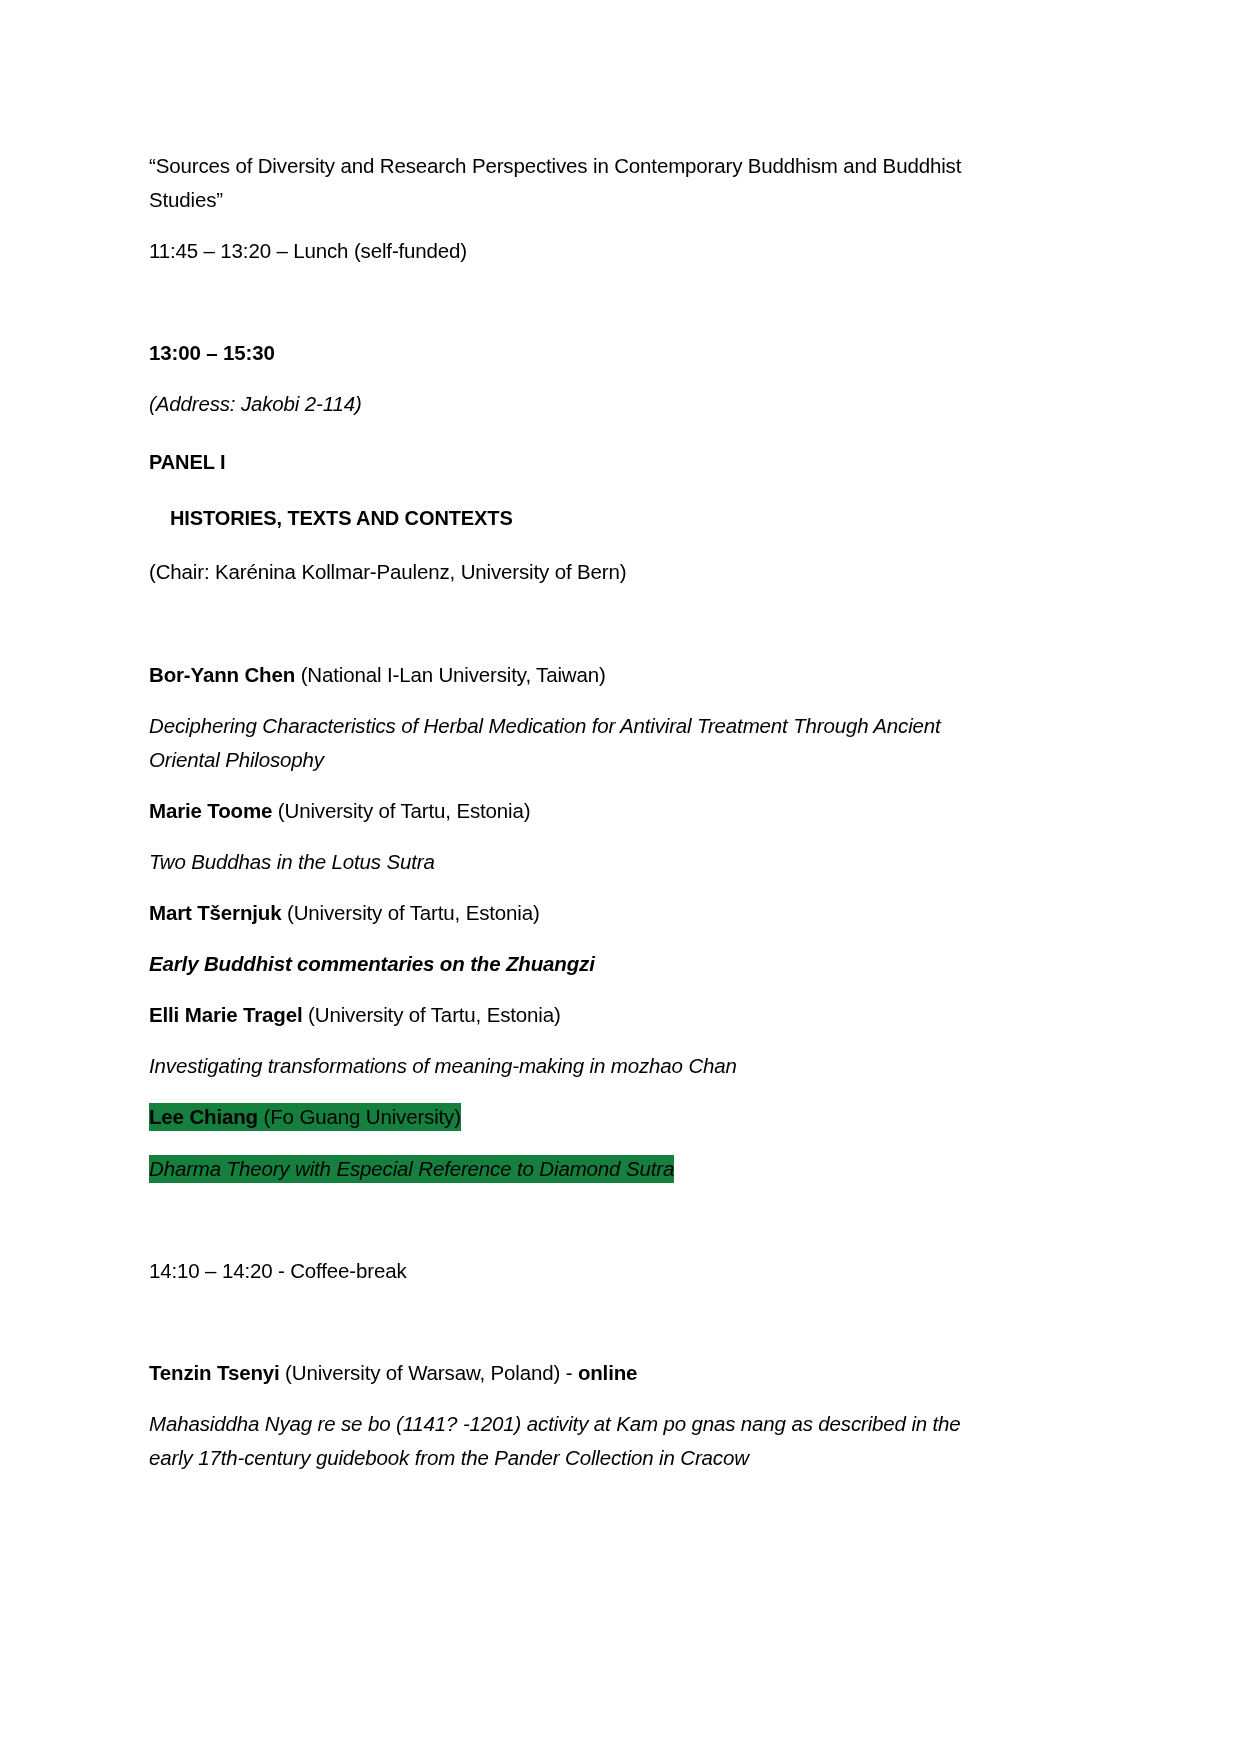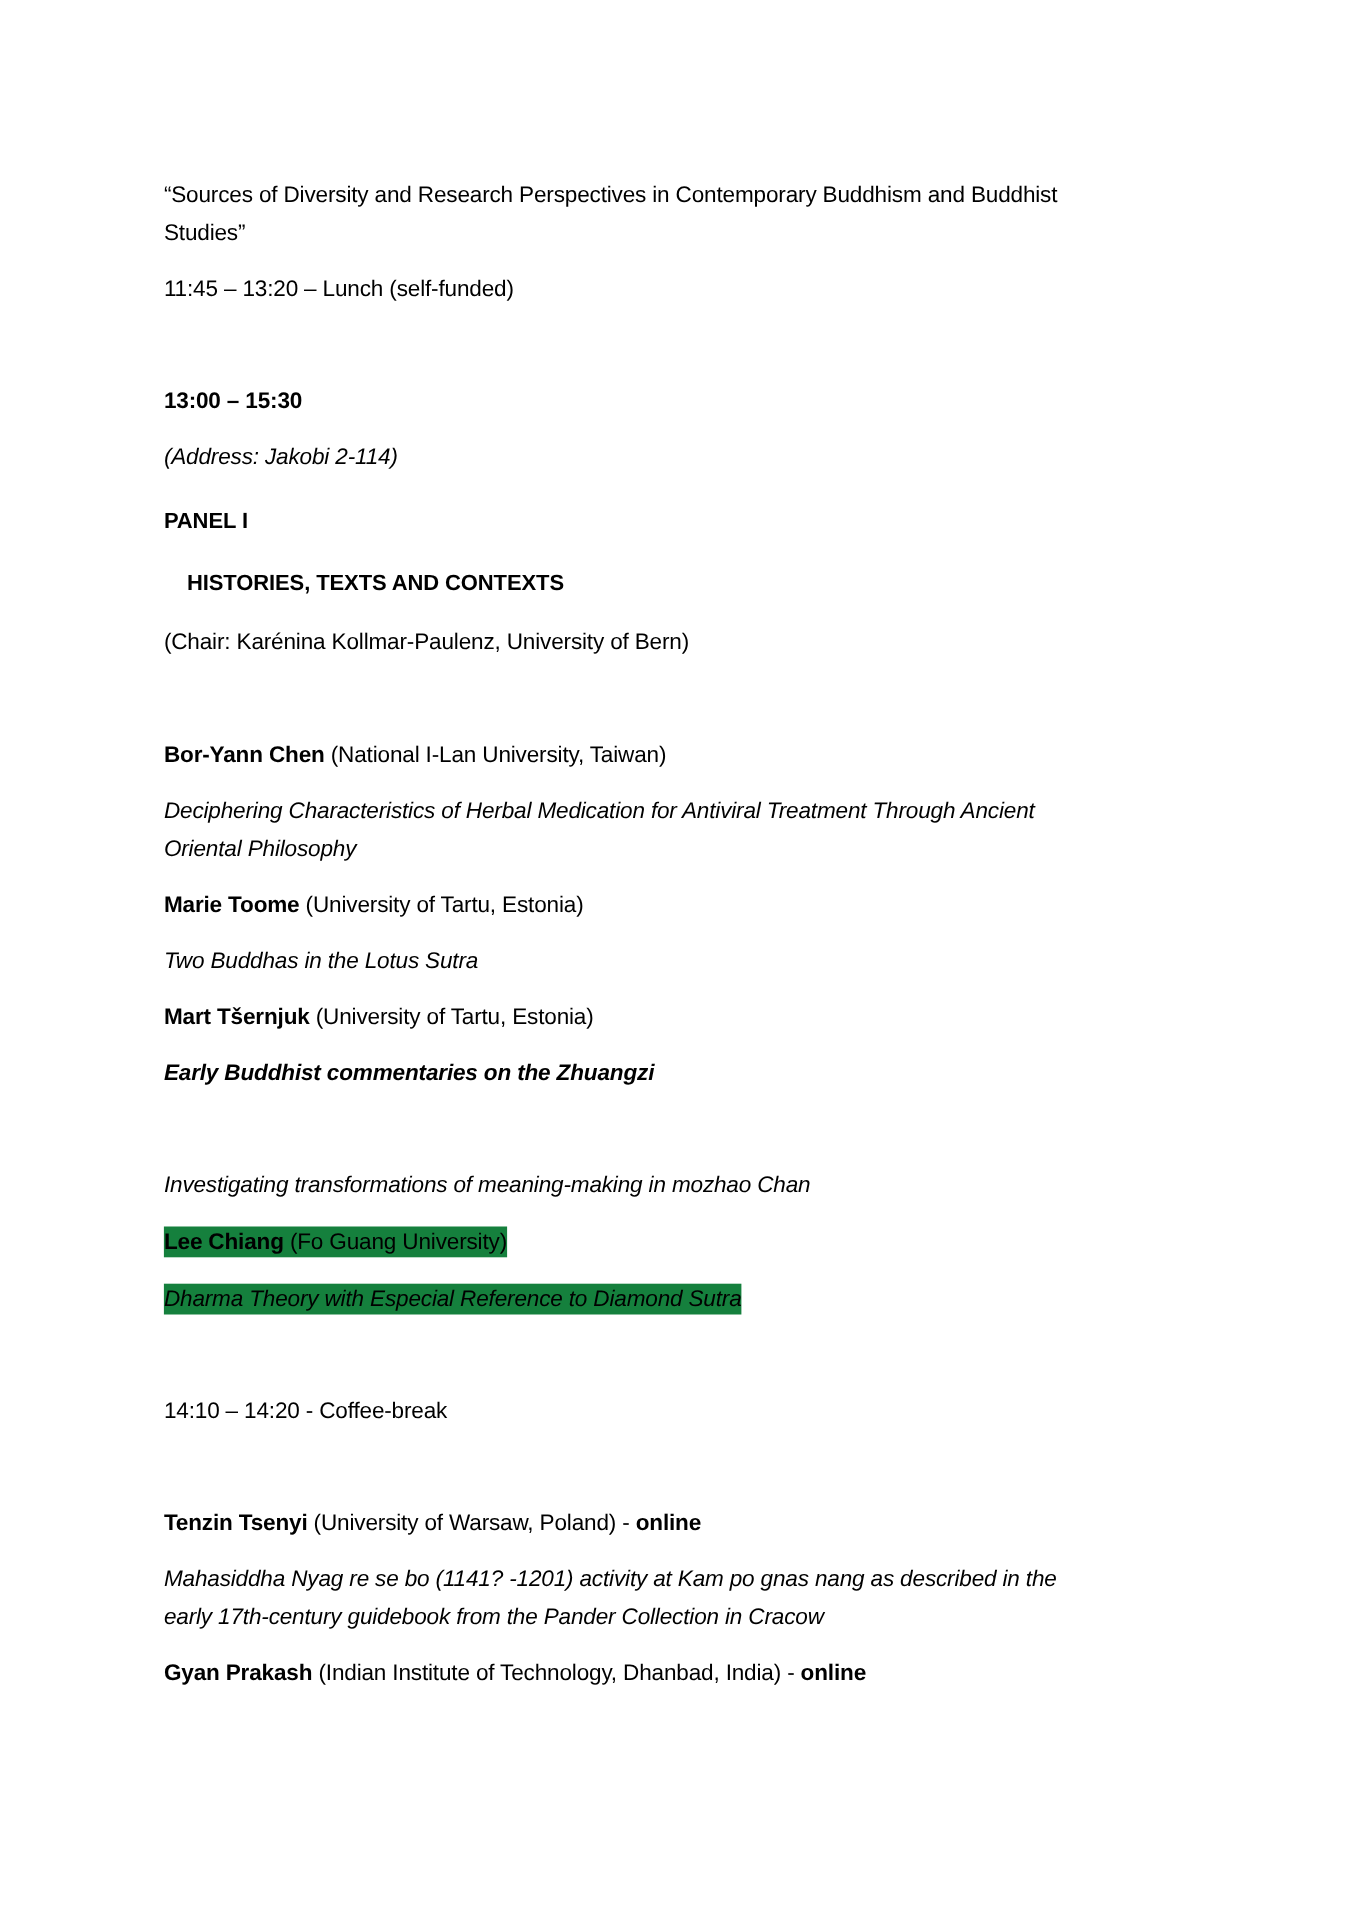--- a/index.html
+++ b/index.html
@@ -10,21 +10,21 @@
     body {
       width: 1241px;
       height: 1755px;
       position: relative;
       overflow: hidden;
       font-family: "Liberation Sans", "DejaVu Sans", sans-serif;
       color: #000000;
     }
     .page {
       position: absolute;
-      left: 0; top: 12px;
+      left: 0; top: 0;
       width: 1241px;
       height: 1379px;
       background: #ffffff;
     }
     .line {
       position: absolute;
       left: 149px;
       white-space: nowrap;
       font-size: 20.5px;
       line-height: 26px;
@@ -70,34 +70,34 @@
   <div class="line" style="top:798px;">
     <span class="b">Marie Toome</span><span> (University of Tartu, Estonia)</span>
   </div>
   <div class="line i" style="top:849px;">Two Buddhas in the Lotus Sutra</div>
 
   <div class="line" style="top:900px;">
     <span class="b">Mart Tšernjuk</span><span> (University of Tartu, Estonia)</span>
   </div>
   <div class="line i" style="top:951px;font-weight:bold;">Early Buddhist commentaries on the Zhuangzi</div>
 
+  <div class="line" style="top:1002px;">
+    <span class="b">Elli Marie Tragel</span><span> (University of Tartu, Estonia)</span>
+  </div>
   <div class="line i" style="top:1053px;">Investigating transformations of meaning-making in mozhao Chan</div>
 
   <div class="line" style="top:1104px;">
     <span class="hl"><span class="b">Lee Chiang</span><span> (Fo Guang University)</span></span>
   </div>
   <div class="line i" style="top:1156px;">
     <span class="hl">Dharma Theory with Especial Reference to Diamond Sutra</span>
   </div>
 
   <div class="line" style="top:1258px;text-align:center;">14:10 – 14:20 - Coffee-break</div>
 
   <div class="line" style="top:1360px;">
     <span class="b">Tenzin Tsenyi</span><span> (University of Warsaw, Poland) - </span><span class="b">online</span>
   </div>
   <div class="line i" style="top:1411px;">Mahasiddha Nyag re se bo (1141? -1201) activity at Kam po gnas nang as described in the</div>
   <div class="line i" style="top:1445px;">early 17th-century guidebook from the Pander Collection in Cracow</div>
 
-  <div class="line" style="top:1496px;">
-    <span class="b">Gyan Prakash</span><span> (Indian Institute of Technology, Dhanbad, India) - </span><span class="b">online</span>
-  </div>
 
 </div>
 
 </body></html>

